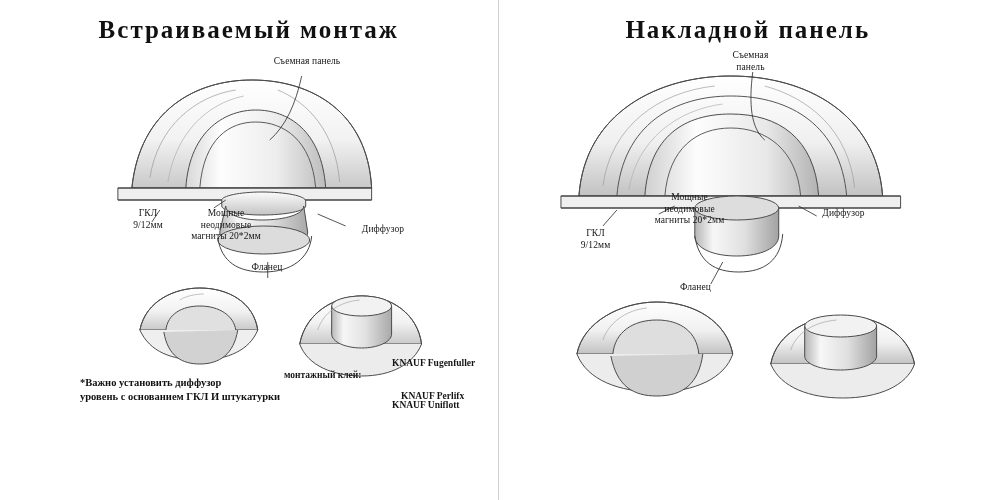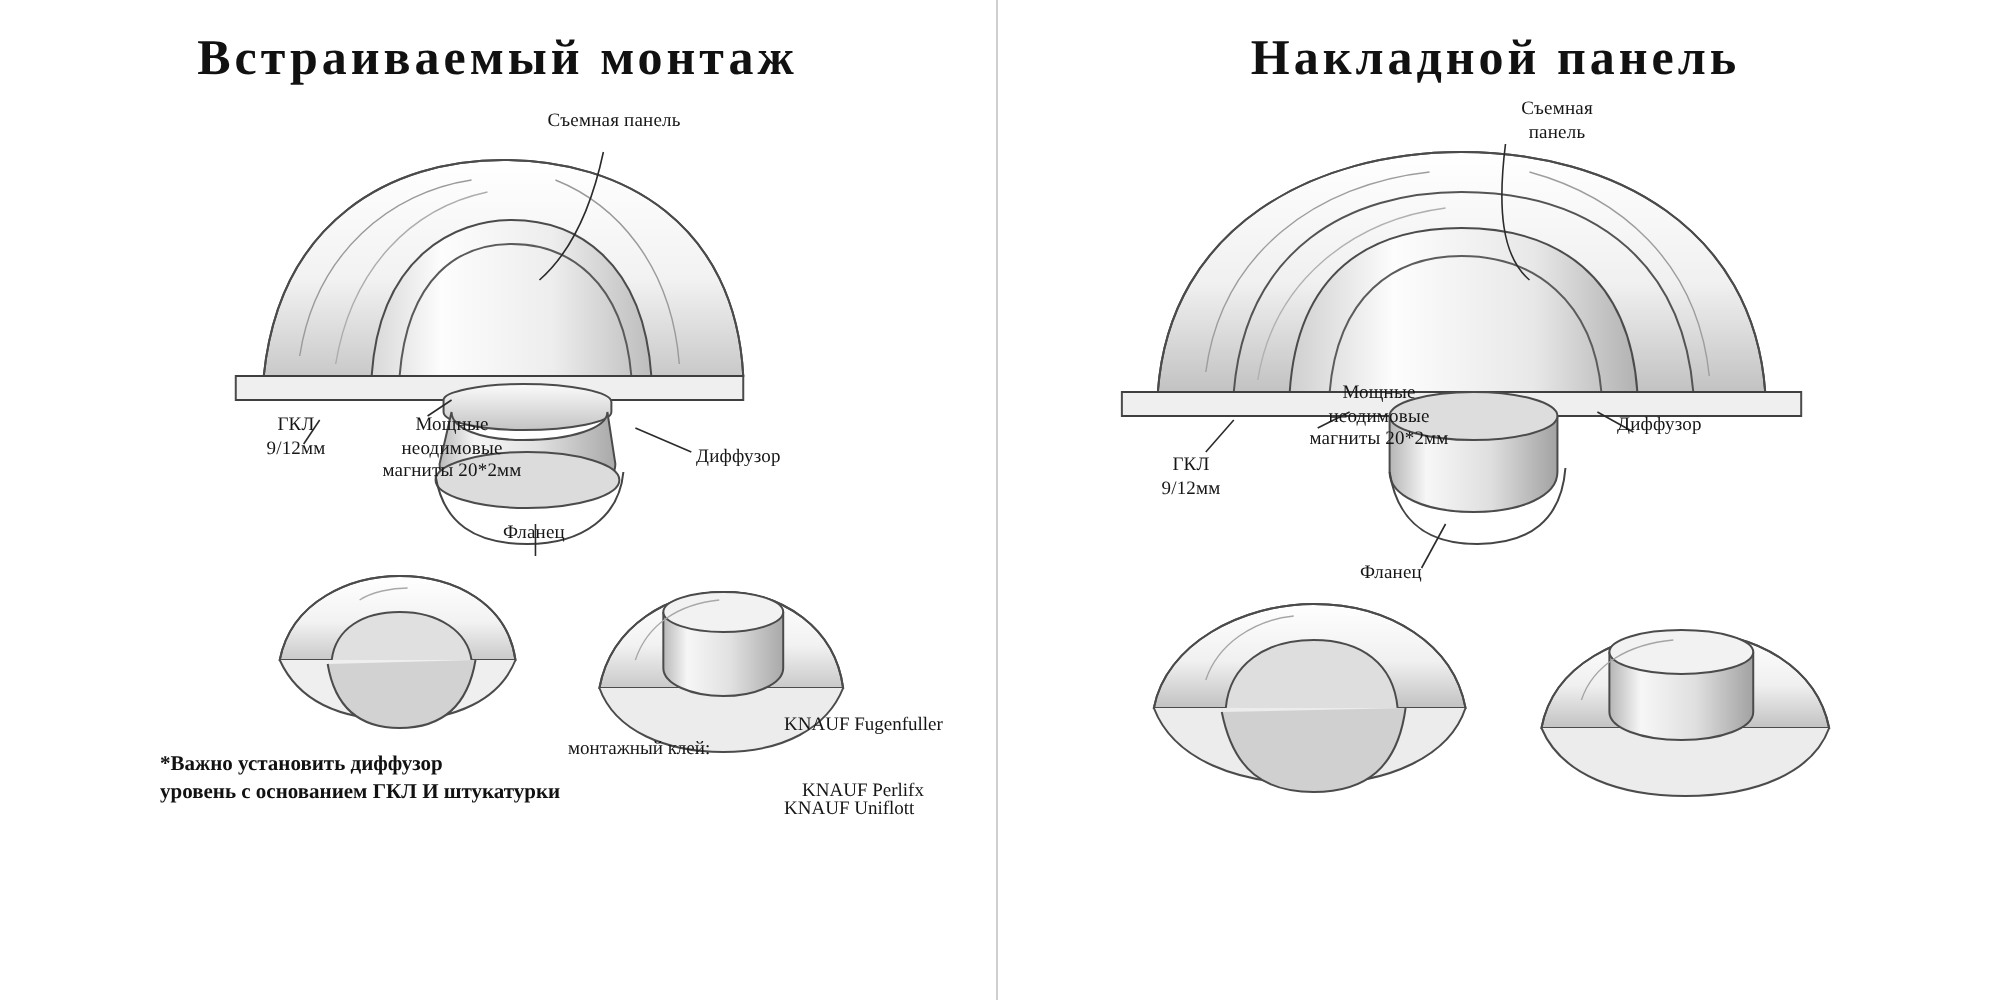--- a/index.html
+++ b/index.html
@@ -58,40 +58,41 @@
   .lbl {
     position: absolute;
     font-family: "Liberation Serif", serif;
     font-size: 9.5px;
     line-height: 1.22;
     color: #161616;
     white-space: pre-line;
     letter-spacing: 0.1px;
   }
   .lbl.c { text-align: center; }
-  .lbl.l { text-align: left; }
+  .lbl.l { text-align: center; }
   .note {
     position: absolute;
     font-family: "Liberation Serif", serif;
     font-size: 10.5px;
     line-height: 1.3;
     font-weight: 700;
     color: #111;
     white-space: pre-line;
     text-align: left;
   }
   .glue {
     position: absolute;
     font-family: "Liberation Serif", serif;
     font-size: 9.5px;
     line-height: 1.55;
     color: #161616;
     white-space: pre-line;
-  }
-  .glue.head { font-weight: 400; }
+    font-weight: bold;
+  }
+  .glue.head { font-weight: 700; }
 </style>
 </head>
 <body>
 
 <div class="sheet">
 
   <div class="panel left">
     <div class="panel-title">Встраиваемый монтаж</div>
 
     <div class="stage">
@@ -261,21 +262,21 @@
         <g stroke="#4b4b4b" stroke-width="1" fill="none">
           <path d="M272 364 C278 332 312 316 344 316 C380 316 410 334 416 364 Z" fill="url(#rdome)"></path>
           <path d="M272 364 C278 332 312 316 344 316 C380 316 410 334 416 364"></path>
           <path d="M272 364 C282 388 312 398 344 398 C380 398 408 386 416 364" fill="#ececec"></path>
           <path d="M306 326 L306 356 C306 364 322 370 342 370 C362 370 378 364 378 356 L378 326" fill="url(#rtube)"></path>
           <ellipse cx="342" cy="326" rx="36" ry="11" fill="#f2f2f2"></ellipse>
           <path d="M292 350 C298 332 316 322 338 320" stroke="#a5a5a5" stroke-width="0.7"></path>
         </g>
       </svg>
 
-      <div class="lbl c" style="left:240px; top:50px; width:80px;text-align:center;">Съемная
+      <div class="lbl c" style="left:212px; top:50px; width:80px;text-align:center;">Съемная
 панель</div>
 
       <div class="lbl c" style="left:142px; top:192px; width:98px;">Мощные
 неодимовые
 магниты 20*2мм</div>
 
       <div class="lbl c" style="left:74px; top:228px; width:46px;">ГКЛ
 9/12мм</div>
 
       <div class="lbl l" style="left:310px; top:208px; width:70px;">Диффузор</div>

